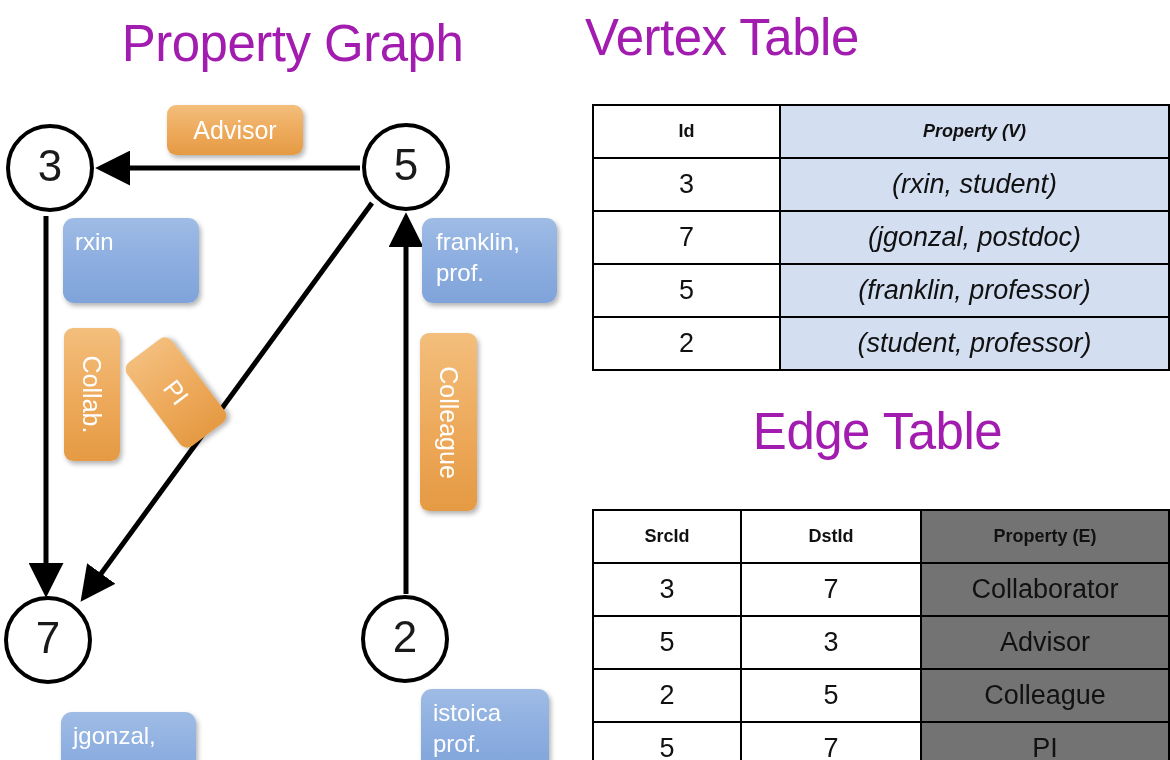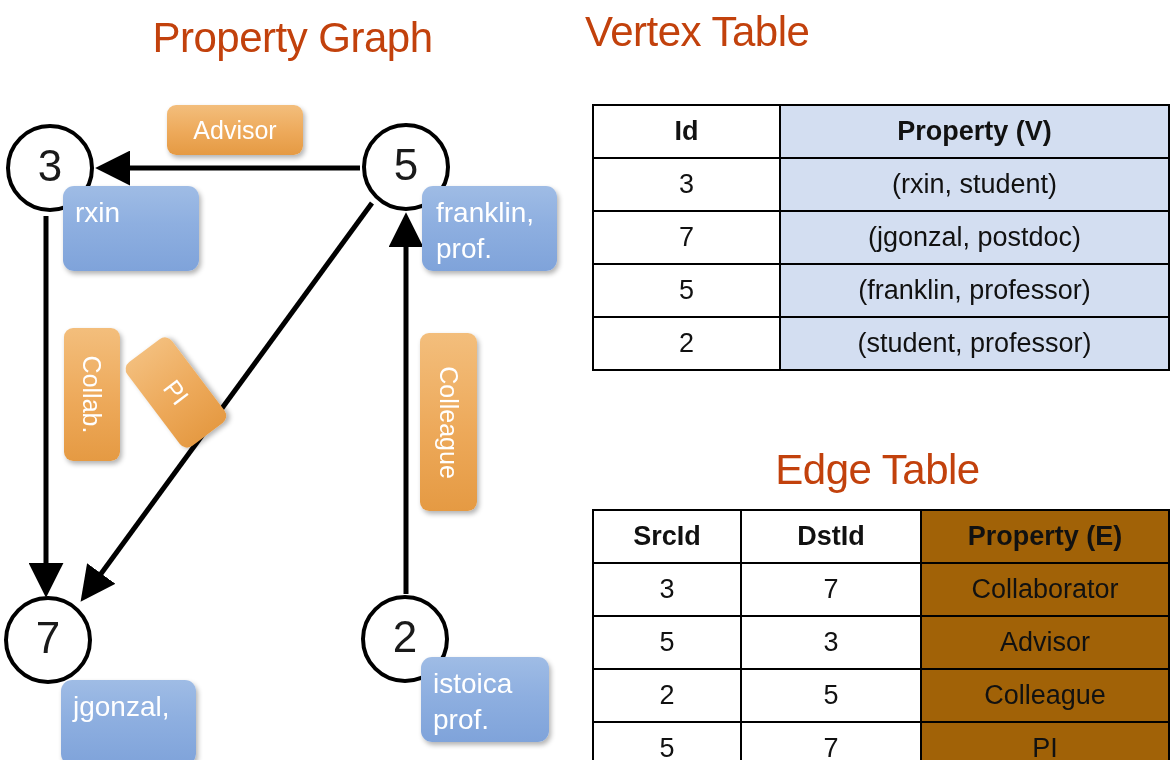--- a/index.html
+++ b/index.html
@@ -14,28 +14,28 @@
     overflow: hidden;
     font-family: "Liberation Sans", sans-serif;
     color: #000;
   }
 
   
   .title {
     position: absolute;
     font-family: "Liberation Sans", sans-serif;
     font-weight: 300;
-    font-size: 42px;
+    font-size: 51px;
     letter-spacing: -0.5px;
-    color: #c2410c;
+    color: #a21caf;
     white-space: nowrap;
   }
   #title-property-graph { left: 0; top: 14px; width: 585px; text-align: center; }
   #title-vertex-table   { left: 585px; top: 8px; width: 585px; text-align: left; }
-  #title-edge-table     { left: 585px; top: 402px; width: 585px; text-align: center; margin-top: 44px; }
+  #title-edge-table     { left: 585px; top: 402px; width: 585px; text-align: center; }
 
   
   #graph-panel {
     position: absolute;
     left: 0; top: 0;
     width: 585px; height: 760px;
   }
   #graph-svg { position: absolute; left: 0; top: 0; }
 
   .node-circle {
@@ -55,26 +55,27 @@
   }
   .node-circle span { display:block; transform: translateY(-2px); }
 
   
   .prop-box {
     position: absolute;
     border-radius: 11px;
     background: linear-gradient(180deg, #9FBCE5 0%, #8EAFE0 45%, #7FA3DA 100%);
     box-shadow: 2px 3px 5px rgba(0,0,0,0.30);
     color: #ffffff;
-    font-size: 28px;
+    font-size: 24px;
     font-weight: 300;
     line-height: 1.28;
     padding: 9px 0 0 12px;
     box-sizing: border-box;
     z-index: 5;
+    margin-top: 32px;
   }
 
   
   .edge-label {
     position: absolute;
     border-radius: 9px;
     background: linear-gradient(180deg, #F0B濃 0%, #E79E48 100%);
     background: linear-gradient(180deg, #F3BE7C 0%, #EDA95A 55%, #E59A43 100%);
     box-shadow: 2px 3px 5px rgba(0,0,0,0.30);
     color: #ffffff;
@@ -103,25 +104,25 @@
     font-family: "Liberation Sans", sans-serif;
     font-weight: 300;
     font-size: 27px;
     color: #111;
     padding: 0;
     height: 53px;
     box-sizing: border-box;
   }
   .data-table th {
     font-weight: 700;
-    font-size: 27px;
+    font-size: 18px;
   }
   .cell-plain { background: #ffffff; }
-  .cell-blue  { background: #D3DEF1; }
-  .cell-peach { background: #a16207; }
+  .cell-blue  { background: #D3DEF1; font-style: italic; }
+  .cell-peach { background: #737373; }
 
   #vertex-table { left: 592px; top: 104px; width: 576px; }
   #edge-table   { left: 592px; top: 509px; width: 576px; }
 </style>
 </head>
 <body>
 
 <div class="title" id="title-property-graph">Property Graph</div>
 <div class="title" id="title-vertex-table">Vertex Table</div>
 <div class="title" id="title-edge-table">Edge Table</div>

